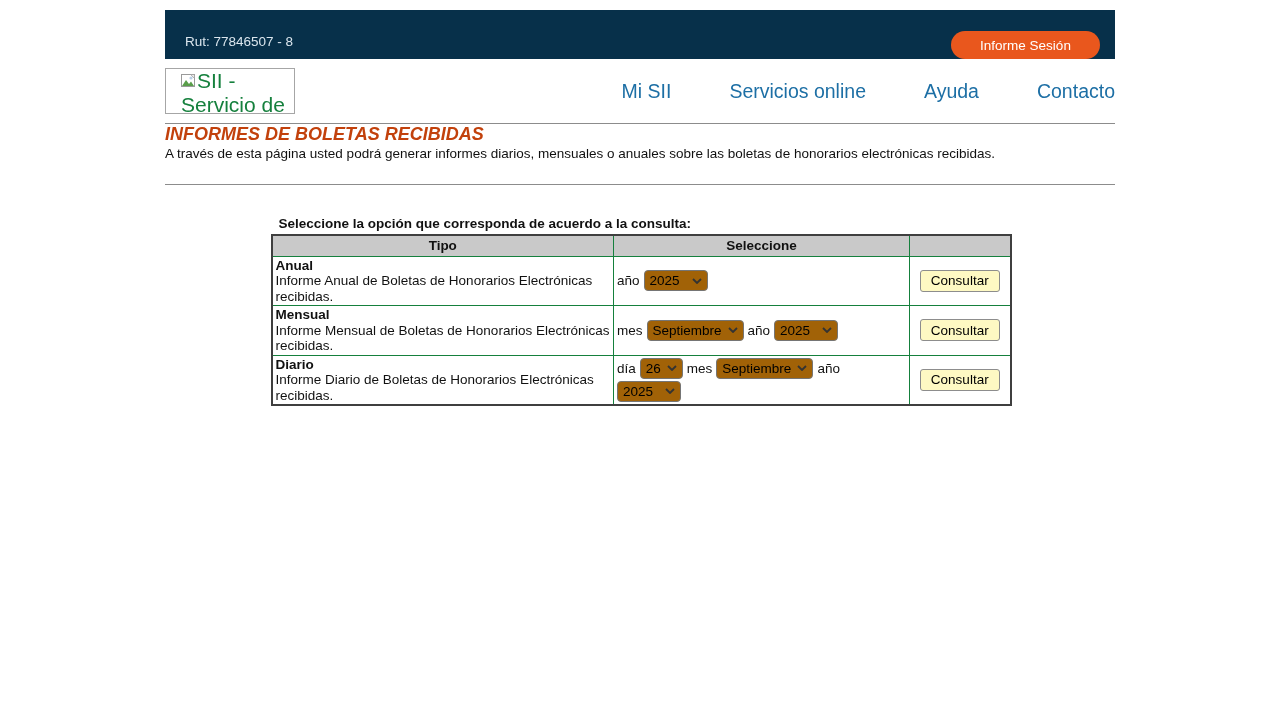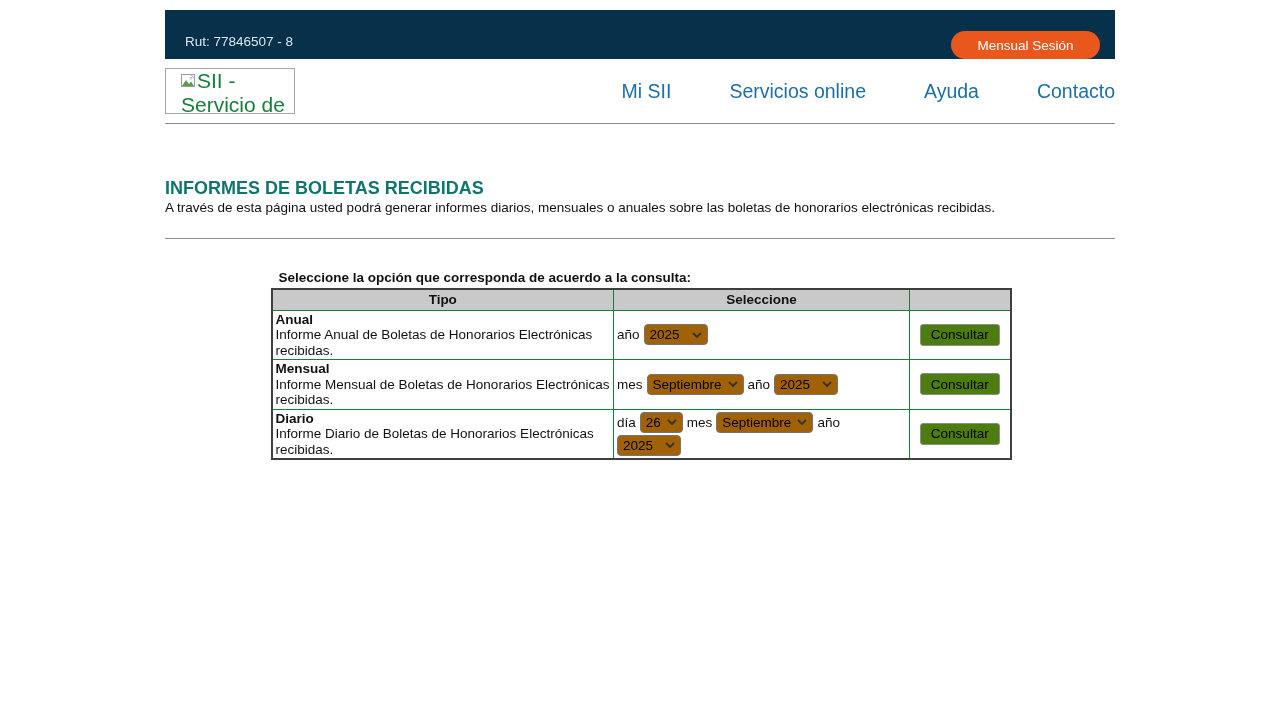--- a/index.html
+++ b/index.html
@@ -35,21 +35,21 @@
     padding-left: 15px;
   }
   .broken-img-icon { display: inline-block; vertical-align: baseline; margin-right: 1px; }
   .nav { display: flex; gap: 58px; align-items: center; }
   .nav a {
     color: #1d6fa5; text-decoration: none; font-size: 19.5px; white-space: nowrap;
   }
   .hr { border: none; border-top: 1px solid #8c8c8c; height: 0; }
 
   
-  .page-title { margin-top: 54px; font-size: 18px; font-weight: bold; color: #0f766e; }
+  .page-title { font-size: 18px; font-weight: bold; color: #c2410c; font-style: italic; }
   .page-subtitle { margin-top: 1px; font-size: 13.5px; }
   .hr2 { margin-top: 23px; }
 
   
   .consult-block { width: 739px; margin: 31px auto 0; }
   .instruction { font-size: 13.5px; font-weight: bold; padding-left: 8px; margin-bottom: 3px; }
 
   table.consult-table {
     width: 739px; border-collapse: collapse; border: 2px solid #3f3f3f;
     table-layout: fixed;
@@ -77,32 +77,32 @@
     display: inline-flex; align-items: center; justify-content: space-between;
     height: 21px; background: #a16207; border: 1px solid #757575; border-radius: 4px;
     padding: 0 5px; gap: 6px; cursor: default; font-size: 13.5px; color: #000;
   }
   .fake-select.w-year { min-width: 64px; }
   .fake-select.w-month { min-width: 96px; }
   .chev { display: inline-flex; align-items: center; }
 
   .consultar-btn {
     height: 22px; padding: 0 10px; min-width: 77px;
-    background: #4d7c0f; border: 1px solid #8d8d8d; border-radius: 3px;
+    background: #fef9c3; border: 1px solid #8d8d8d; border-radius: 3px;
     font-size: 13.5px; font-family: "Liberation Sans", sans-serif; color: #000; cursor: pointer;
   }
 </style>
 </head>
 <body>
 
 <div class="container">
 
   <div class="topbar">
     <span class="rut">Rut: 77846507 - 8</span>
-    <button class="logout-btn">Mensual Sesión</button>
+    <button class="logout-btn">Informe Sesión</button>
   </div>
 
   <div class="header-row">
     <a class="logo-link" href="#">
       <div class="logo-box">
         <span class="broken-img-icon"><svg width="15" height="14" viewBox="0 0 15 14">
               <rect x="0.5" y="0.5" width="13" height="12" fill="#ffffff" stroke="#9a9a9a"></rect>
               <path d="M1 12 L5 6 L8 10 L10 7.5 L13 12 Z" fill="#5a9e4b"></path>
               <circle cx="10" cy="4" r="1.6" fill="#b9cfe6"></circle>
               <path d="M9.5 0.5 L13.5 0.5 L13.5 4.5 Z" fill="#e8e8e8" stroke="#9a9a9a" stroke-width="0.7"></path>

